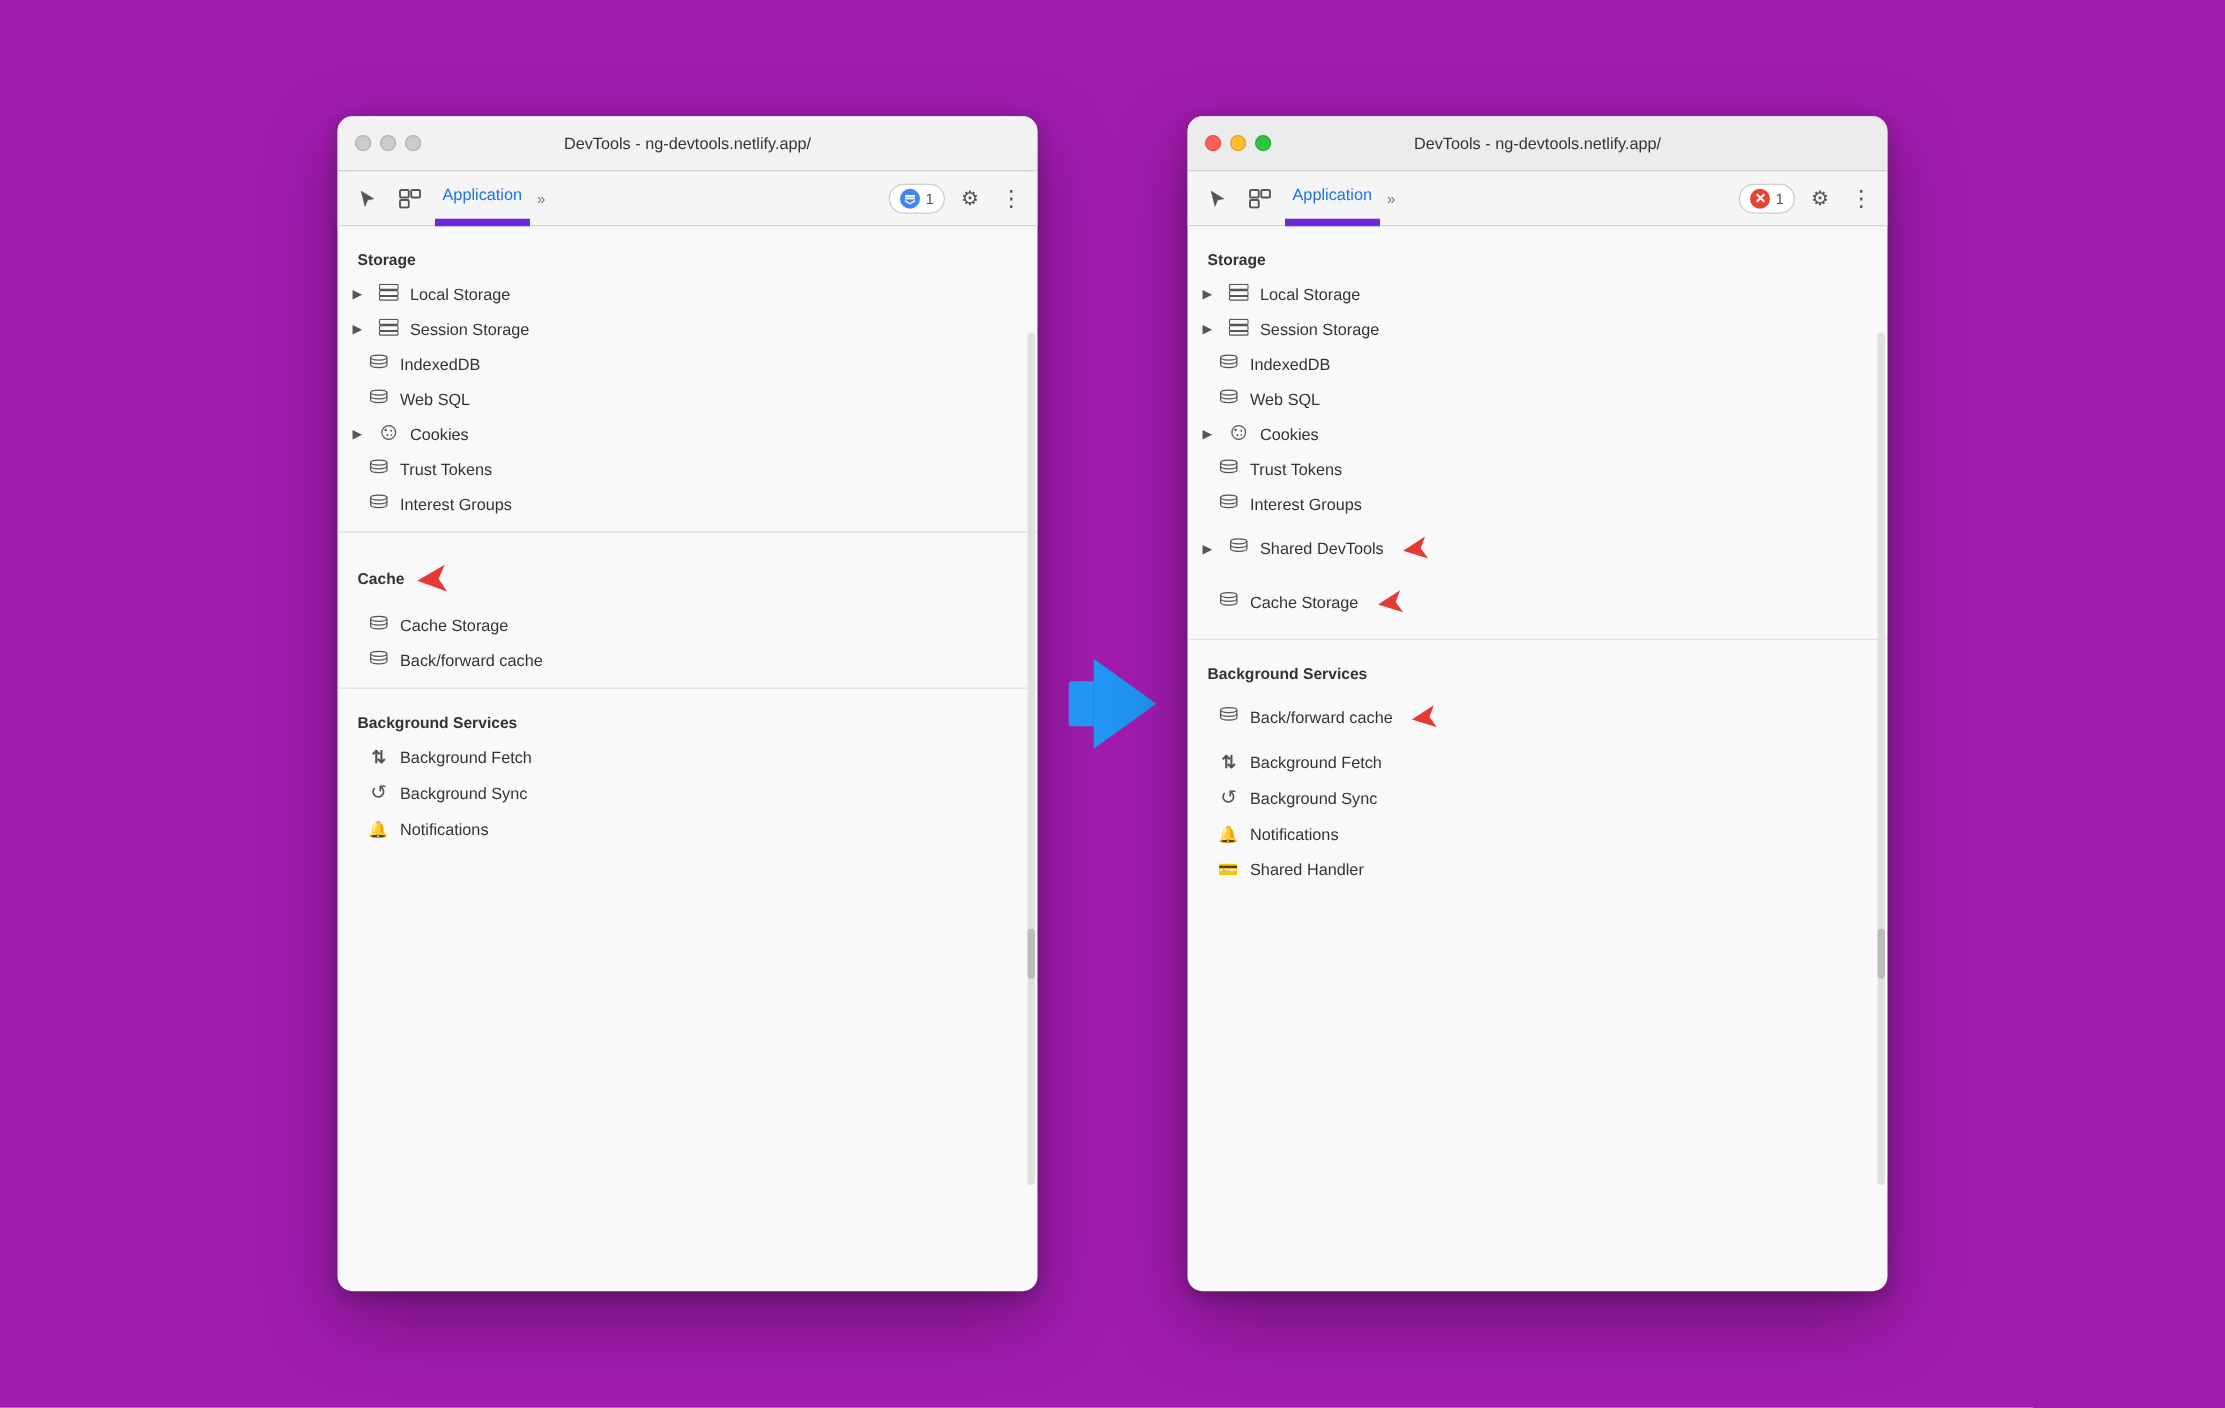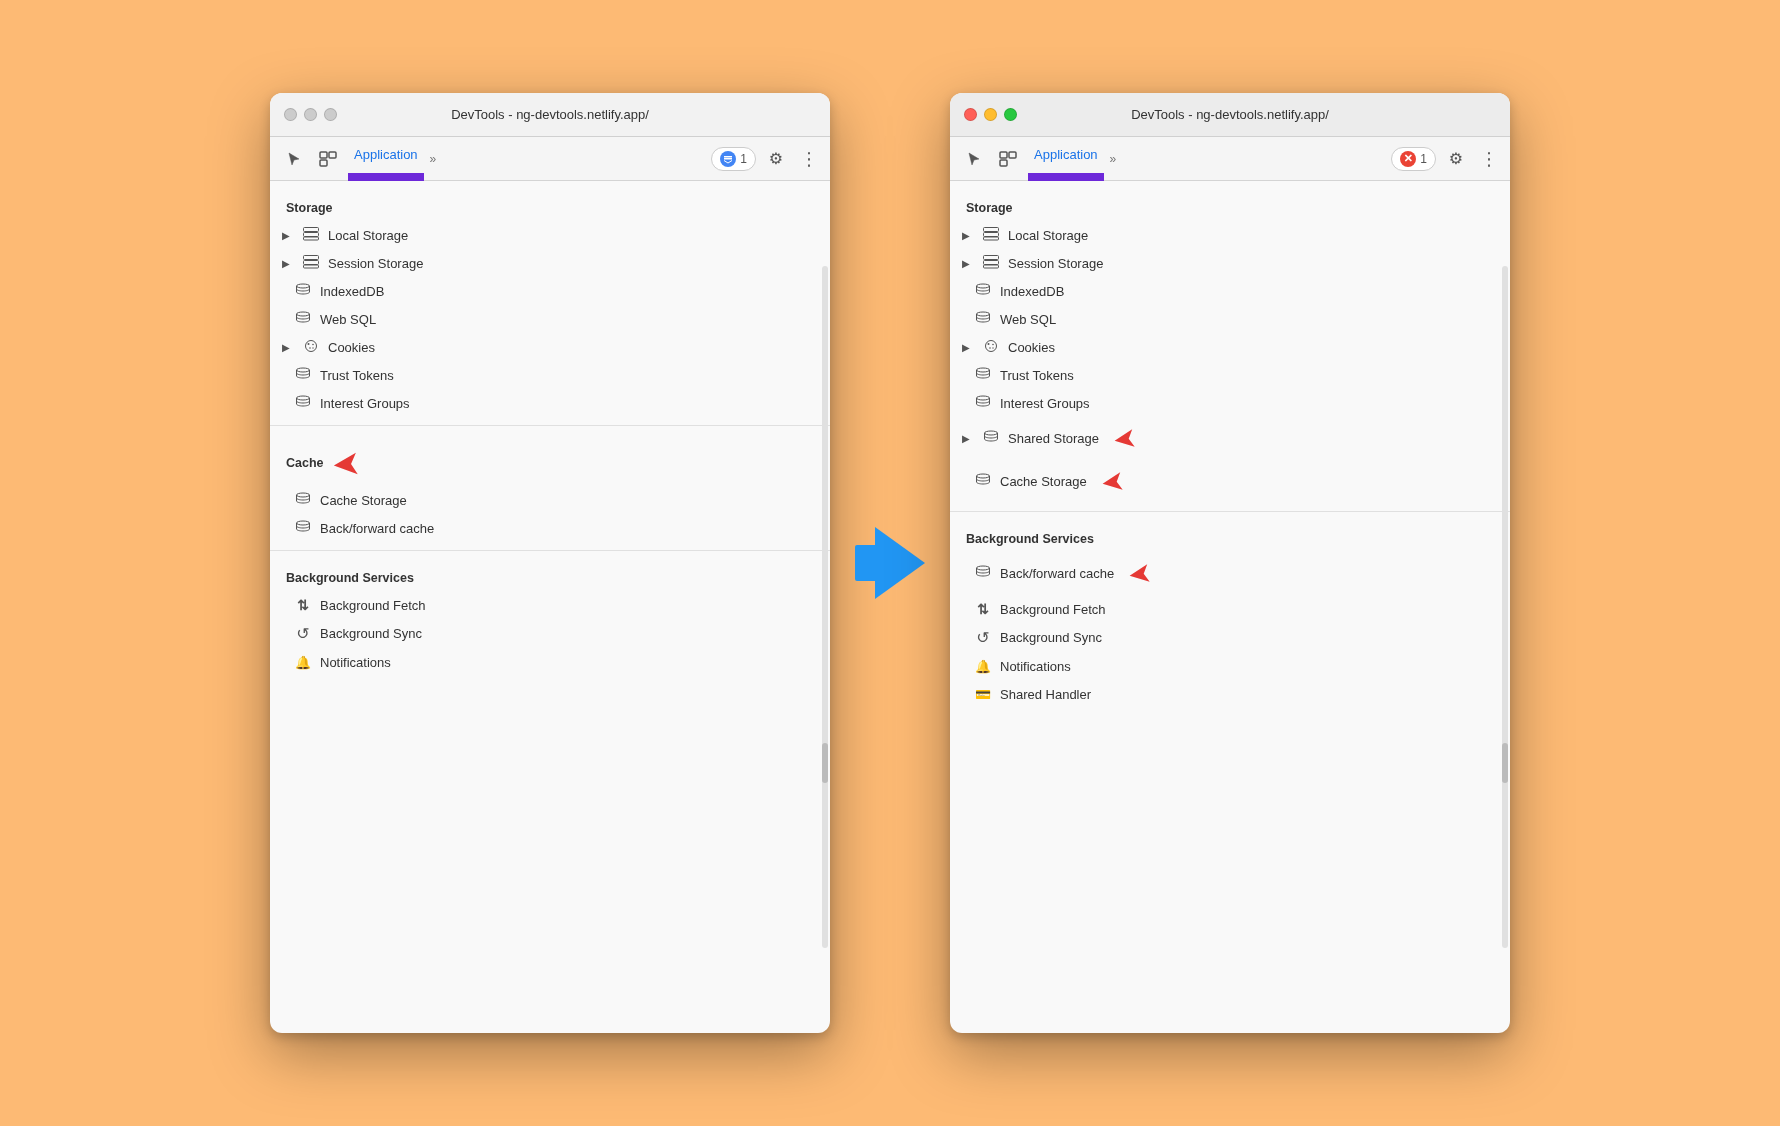--- a/index.html
+++ b/index.html
@@ -13,21 +13,21 @@
       font-family: -apple-system, BlinkMacSystemFont, 'Helvetica Neue', sans-serif;
       overflow: hidden;
     }
     .scene {
       display: flex;
       align-items: center;
       justify-content: center;
       gap: 0px;
       width: 1780px;
       height: 1126px;
-      background: #fdba74;
+      background: #a21caf;
       position: relative;
     }
     
     .window {
       width: 560px;
       height: 940px;
       background: #f9f9f9;
       border-radius: 12px;
       box-shadow: 0 20px 60px rgba(0,0,0,0.35), 0 4px 12px rgba(0,0,0,0.2);
       overflow: hidden;
@@ -94,21 +94,21 @@
       border-radius: 4px;
       cursor: pointer;
       color: #555;
       font-size: 16px;
     }
     .tab-label {
       font-size: 13px;
       color: #1a73e8;
       font-weight: 500;
       padding: 0 6px;
-      border-bottom: 8px solid #6d28d9;
+      border-bottom: 6px solid #6d28d9;
       height: 44px;
       display: flex;
       align-items: center;
     }
     .toolbar-chevron {
       font-size: 12px;
       color: #777;
       cursor: pointer;
     }
     .toolbar-badge {
@@ -553,21 +553,21 @@
 
       <div class="sidebar-item expandable">
         <span class="chevron">▶</span>
         <span class="item-icon">
           <svg width="16" height="14" viewBox="0 0 16 14" fill="none">
             <ellipse cx="8" cy="3" rx="6.5" ry="2" stroke="#555" stroke-width="1"></ellipse>
             <path d="M1.5 3v3c0 1.1 2.9 2 6.5 2s6.5-.9 6.5-2V3" stroke="#555" stroke-width="1" fill="none"></path>
             <path d="M1.5 6v3c0 1.1 2.9 2 6.5 2s6.5-.9 6.5-2V6" stroke="#555" stroke-width="1" fill="none"></path>
           </svg>
         </span>
-        <span class="item-label">Shared Storage</span>
+        <span class="item-label">Shared DevTools</span>
         <span style="color:#e53935; font-size:28px; transform:scaleX(-1) rotate(8deg); display:inline-block; margin-left:6px;">➤</span>
       </div>
 
       <div class="sidebar-item">
         <span class="item-icon">
           <svg width="16" height="14" viewBox="0 0 16 14" fill="none">
             <ellipse cx="8" cy="3" rx="6.5" ry="2" stroke="#555" stroke-width="1"></ellipse>
             <path d="M1.5 3v3c0 1.1 2.9 2 6.5 2s6.5-.9 6.5-2V3" stroke="#555" stroke-width="1" fill="none"></path>
             <path d="M1.5 6v3c0 1.1 2.9 2 6.5 2s6.5-.9 6.5-2V6" stroke="#555" stroke-width="1" fill="none"></path>
           </svg>

